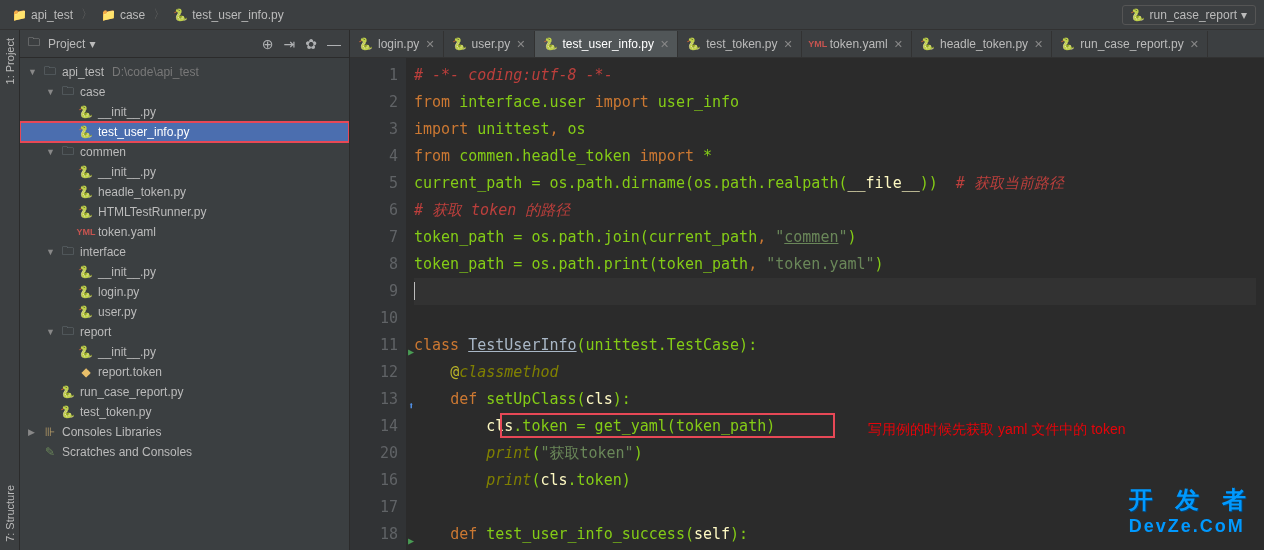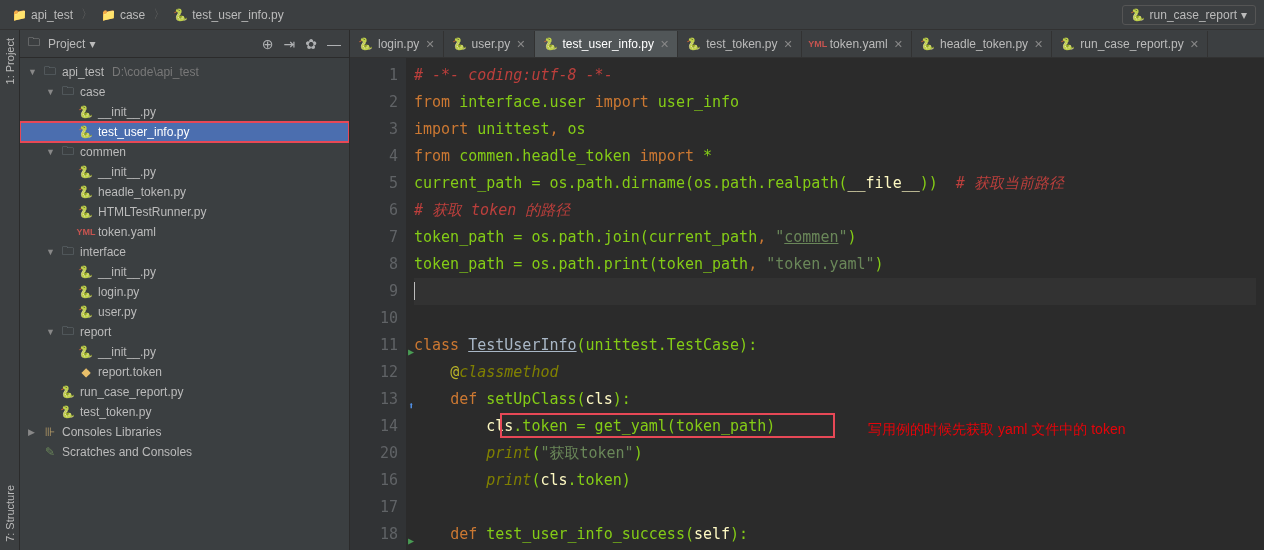--- a/index.html
+++ b/index.html
@@ -342,16 +342,20 @@
           <div class="code-line"><span class="c-orange">class </span><span class="c-class">TestUserInfo</span><span class="c-default">(unittest.TestCase):</span></div>
           <div class="code-line"><span class="c-default">    </span><span class="c-decorator">@</span><span class="c-olive">classmethod</span></div>
           <div class="code-line"><span class="c-default">    </span><span class="c-orange">def </span><span class="c-yellow">setUpClass</span><span class="c-default">(</span><span class="c-purple">cls</span><span class="c-default">):</span></div>
           <div class="code-line"><span class="c-default">        </span><span class="c-purple">cls</span><span class="c-default">.token = get_yaml(token_path)</span></div>
           <div class="code-line"><span class="c-default">        </span><span class="c-olive">print</span><span class="c-default">(</span><span class="c-string">"获取token"</span><span class="c-default">)</span></div>
           <div class="code-line"><span class="c-default">        </span><span class="c-olive">print</span><span class="c-default">(</span><span class="c-purple">cls</span><span class="c-default">.token)</span></div>
           <div class="code-line"><span class="c-default"></span></div>
           <div class="code-line"><span class="c-default">    </span><span class="c-orange">def </span><span class="c-yellow">test_user_info_success</span><span class="c-default">(</span><span class="c-purple">self</span><span class="c-default">):</span></div>
           <div class="red-box" style="top:355px;left:94px;width:335px;height:25px;"></div>
         <div class="red-annotation" style="top:358px;left:462px;">写用例的时候先获取 yaml 文件中的 token</div>
+        <div class="watermark">
+          <div class="wm1">开 发 者</div>
+          <div class="wm2">DevZe.CoM</div>
+        </div>
       </div>
     </div>
   </div>
 </div>
 
 </body></html>

